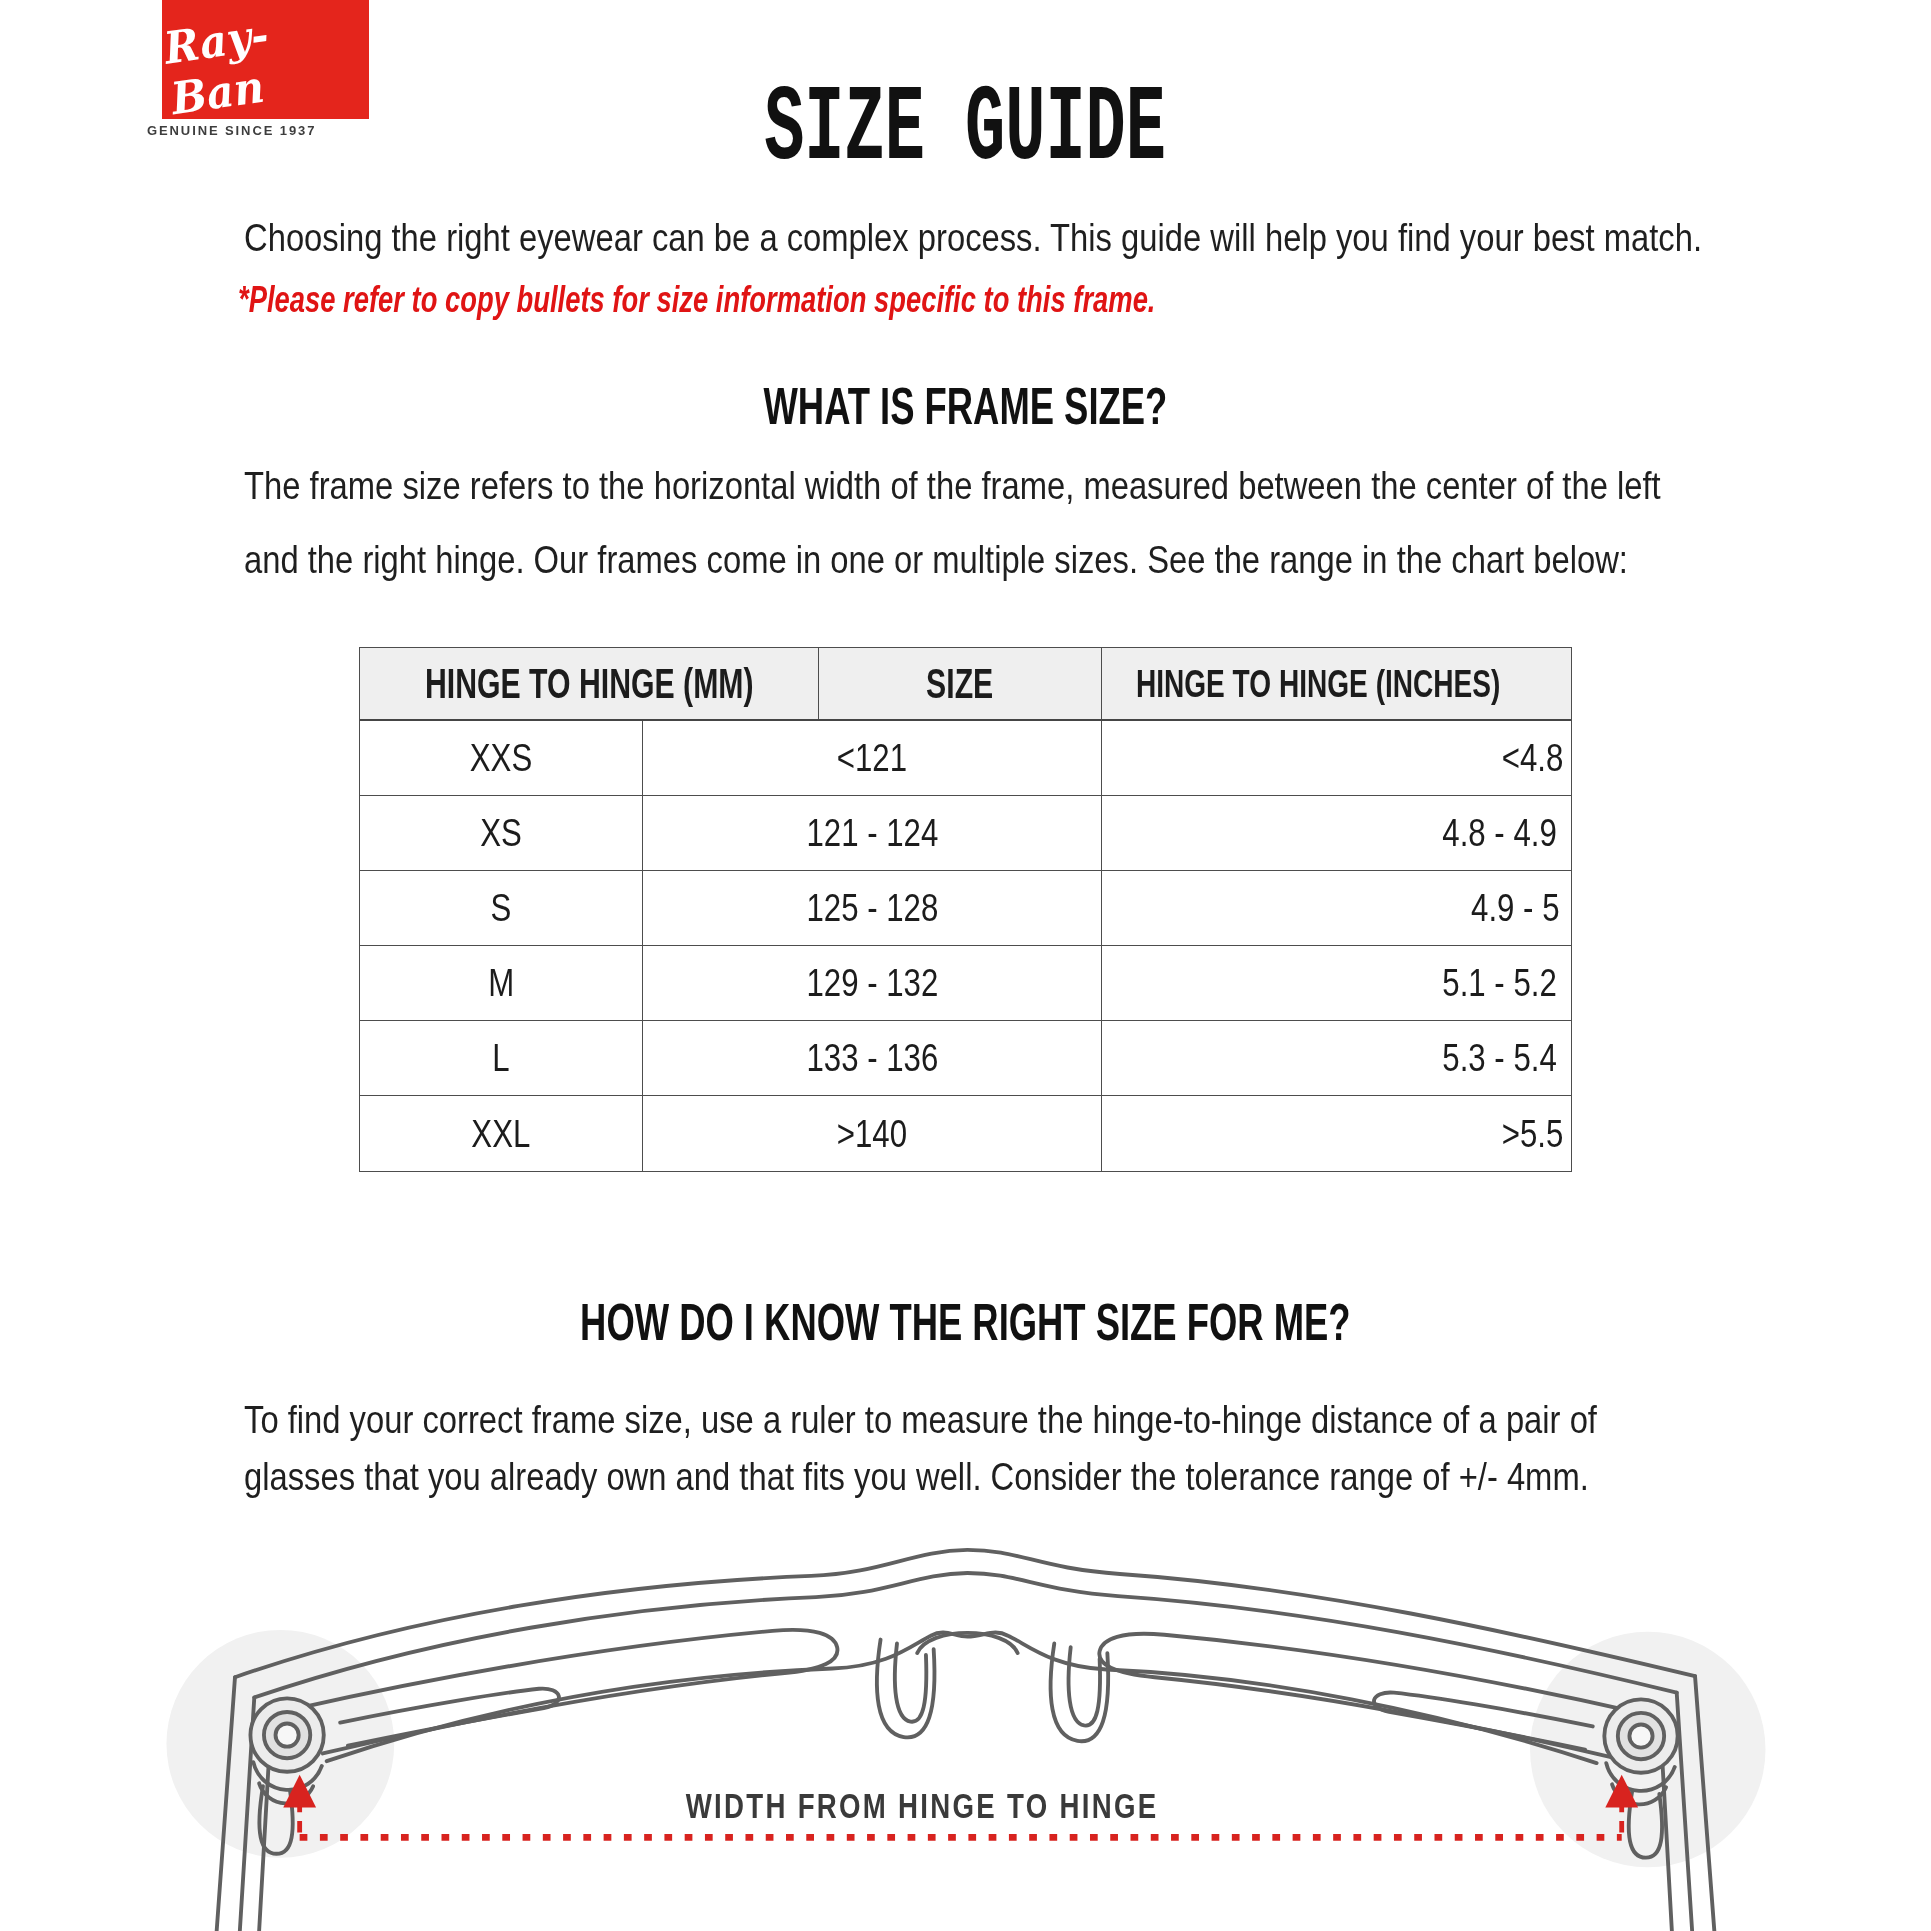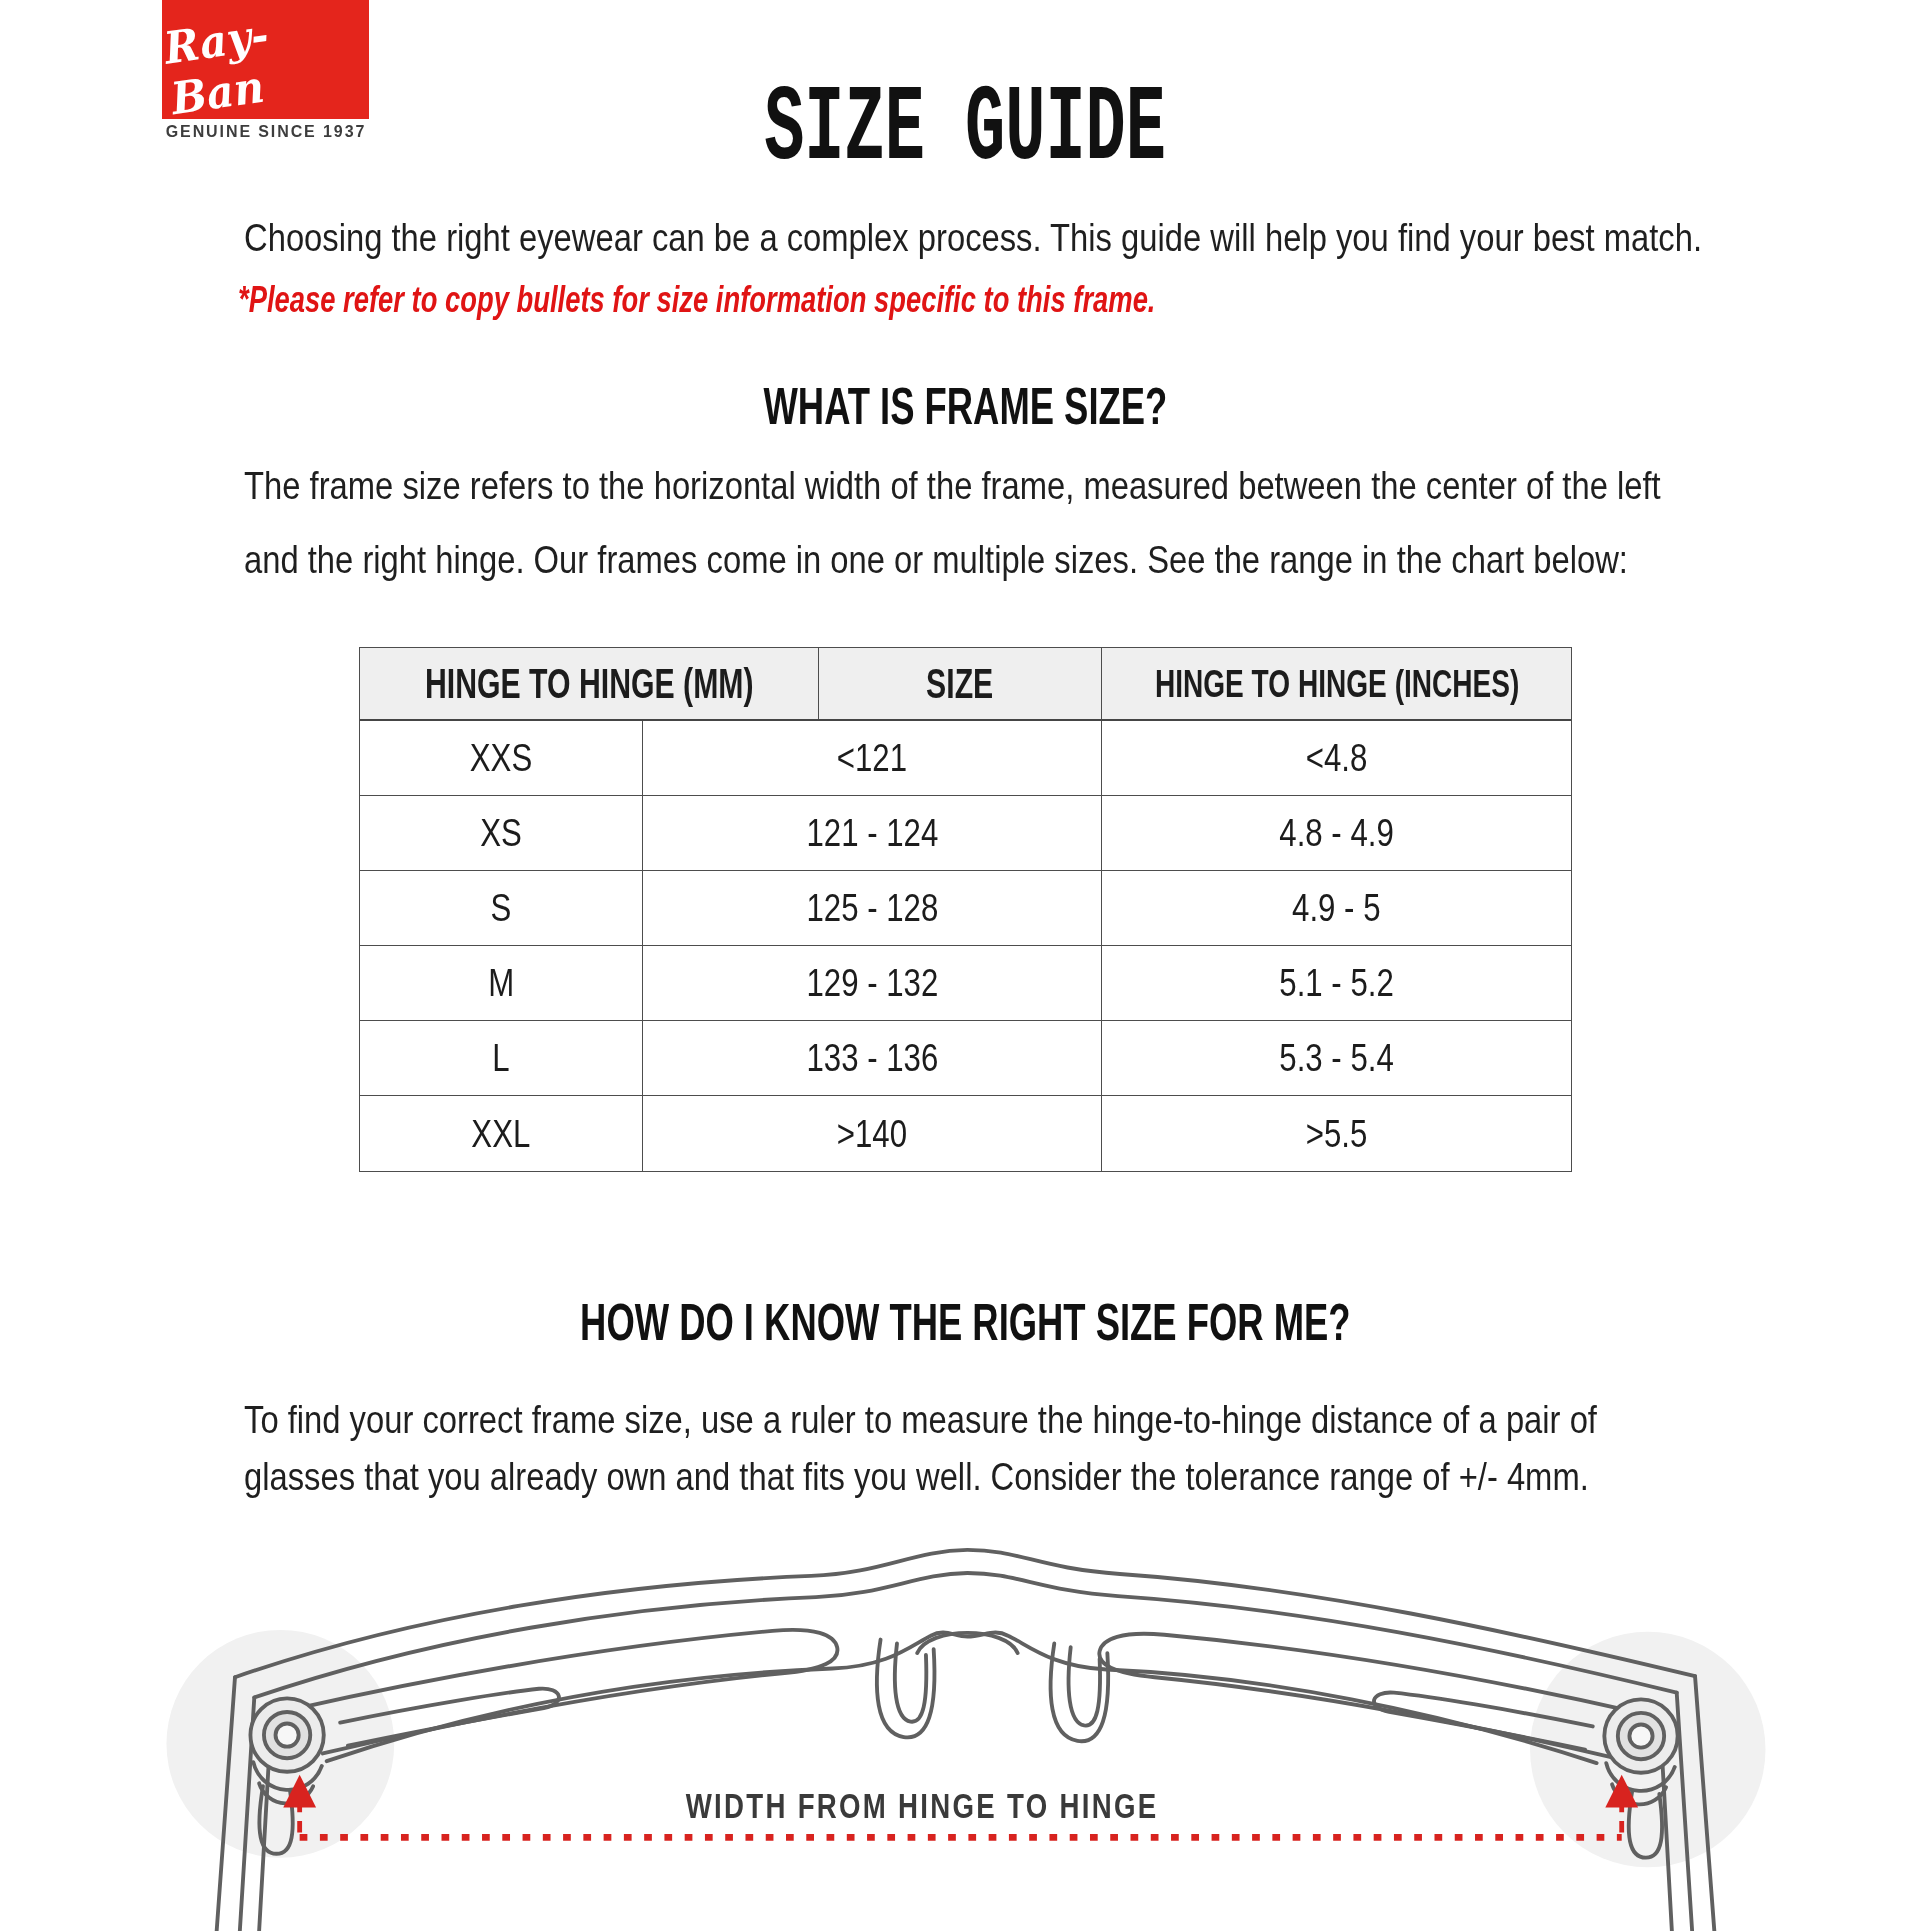--- a/index.html
+++ b/index.html
@@ -4,22 +4,22 @@
 <style>
   html,body{margin:0;padding:0;background:#fff;}
   .page{position:relative;width:1931px;height:1931px;background:#fff;overflow:hidden;
         font-family:"Liberation Sans",sans-serif;color:#222;}
 
   
   .logo-box{position:absolute;left:162px;top:0;width:207px;height:119px;
             background:var(--logo-bg,#e4251c);display:flex;align-items:center;justify-content:center;}
   .logo-script{font-family:"DejaVu Serif",serif;font-style:italic;font-weight:bold;
                color:#fff;font-size:44px;transform:rotate(-8deg) scaleX(.95);display:inline-block;}
-  .tagline{position:absolute;left:147px;top:123px;width:238px;text-align:center;
-           font-size:16px;font-weight:bold;letter-spacing:1.9px;color:#3d3d3d;white-space:nowrap;}
+  .tagline{position:absolute;left:147px;top:123px;width:238px;
+           font-size:13px;font-weight:bold;letter-spacing:1.9px;color:#3d3d3d;white-space:nowrap;}
 
   
   .center-line{position:absolute;left:0;right:0;text-align:center;color:#111;white-space:nowrap;}
   .page-title{top:75px;font-size:108px;font-weight:bold;line-height:1;font-family:Liberation Mono, monospace;}
   .h2a{top:380px;}  .h2b{top:1296px;}
   .h2{font-size:52px;font-weight:bold;line-height:1;}
   .condT{display:inline-block;transform:scaleX(.62);transform-origin:center;white-space:nowrap;}
   .condH{display:inline-block;transform:scaleX(.70);transform-origin:center;white-space:nowrap;}
   .bodyline{position:absolute;left:244px;font-size:39px;color:#1f1f1f;white-space:nowrap;}
   .condL{display:inline-block;transform:scaleX(.84);transform-origin:left center;white-space:nowrap;}
@@ -32,21 +32,21 @@
   
   .size-table{position:absolute;left:359px;top:647px;width:1213px;
               border:1.9px solid #4d4d4d;box-sizing:border-box;}
   .tr{display:flex;box-sizing:border-box;}
   .tr.head{height:73px;background:#efefef;border-bottom:2.9px solid #454545;}
   .tr.data{height:75px;border-bottom:1.9px solid #4d4d4d;}
   .tr.data:last-child{border-bottom:none;}
   .tc{display:flex;align-items:center;justify-content:center;box-sizing:border-box;color:#1c1c1c;}
   .tc.c0{width:23.4%;border-right:1.9px solid #4d4d4d;}
   .tc.c1{width:37.9%;border-right:1.9px solid #4d4d4d;}
-  .tc.c2{width:38.7%;}
+  .tc.c2{width:38.7%;justify-content:flex-end;}
   .cx{display:inline-block;transform:scaleX(.80);transform-origin:center;white-space:nowrap;font-size:39px;}
   .tr.head .cx{font-weight:bold;font-size:42px;transform:scaleX(.72);}
   .tr.head .c2 .cx{font-size:39px;}
 
   
   .diagram{position:absolute;left:0;top:1545px;width:1931px;height:386px;}
 </style>
 </head>
 <body>
 

